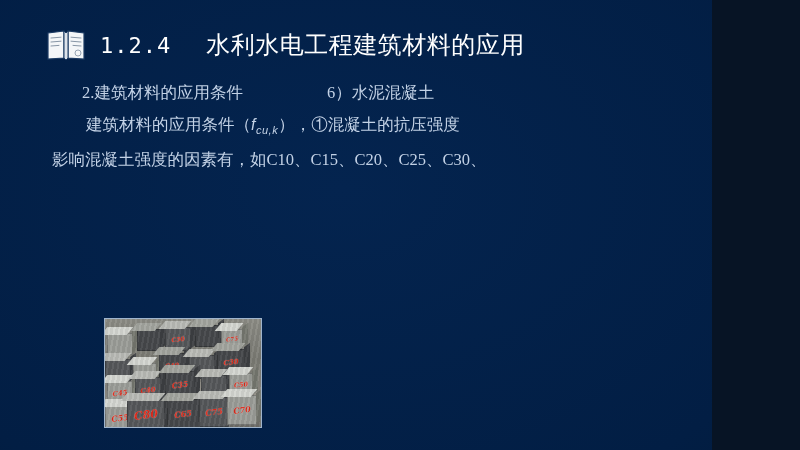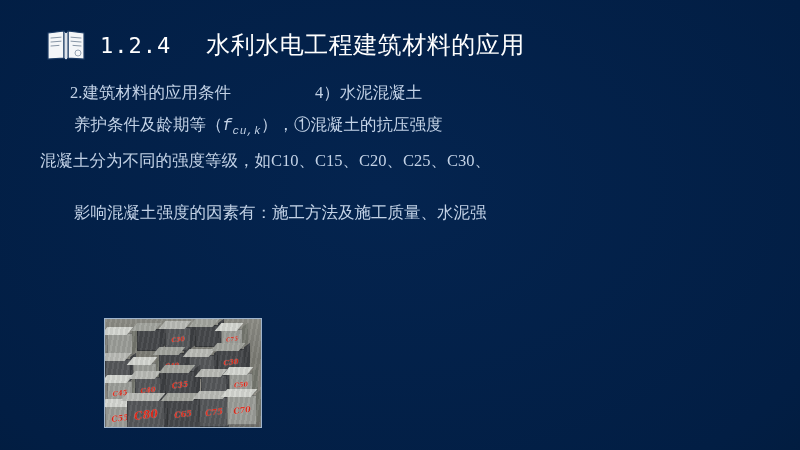--- a/index.html
+++ b/index.html
@@ -9,21 +9,21 @@
   }
   body {
     width: 800px;
     height: 450px;
     overflow: hidden;
     font-family: "Liberation Serif", "DejaVu Serif", serif;
   }
 
   #slide {
     position: relative;
-    width: 800px;
+    width: 712px;
     height: 450px;
     background: #021e44;
     background-image:
       radial-gradient(ellipse 900px 620px at 48% 42%, #04244f 0%, #021e44 55%, #01172f 100%);
     overflow: hidden;
   }
 
   
   #title-row {
     position: absolute;
@@ -53,21 +53,21 @@
   #title-num {
     font-family: "DejaVu Sans Mono", "Liberation Mono", monospace;
     font-size: 22px;
     letter-spacing: 1px;
   }
   #title-gap { display: inline-block; width: 22px; }
 
   
   #body {
     position: absolute;
-    left: 40px;
+    left: 52px;
     top: 78px;
     width: 530px;
     color: #c3d2e6;
     font-size: 16.5px;
     line-height: 30px;
     font-family: "Liberation Serif", "DejaVu Serif", serif;
   }
 
   .line { white-space: nowrap; }
 
@@ -76,21 +76,21 @@
   }
   .row-split .col-a { padding-left: 30px; }
   .row-split .col-b { padding-left: 84px; }
   .indent2 { padding-left: 34px; }
 
   .para { margin-top: 2px; }
 
   .para-gap { height: 20px; }
 
   .formula {
-    font-family: Liberation Mono, monospace;
+    font-family: Liberation Sans, sans-serif;
     font-style: italic;
     font-size: 16px;
     letter-spacing: 0.5px;
   }
   .formula sub {
     font-style: italic;
     font-size: 11px;
     letter-spacing: 0.5px;
   }
 
@@ -191,33 +191,32 @@
       <span id="title-num">1.2.4</span>
       <span id="title-gap"></span>
       <span>水利水电工程建筑材料的应用</span>
     </span>
   </div>
 
   <div id="body">
 
     <div class="row-split line">
       <span class="col-a">2.建筑材料的应用条件</span>
-      <span class="col-b">4）水泥混凝土</span>
+      <span class="col-b">6）水泥混凝土</span>
     </div>
 
 
     <div class="para">
-      <div class="line indent2"><span>养护条件及龄期等（</span><span class="formula"><span>f</span><sub>cu,k</sub></span><span>），①混凝土的抗压强度</span></div>
-      <div class="line">混凝土分为不同的强度等级，如C10、C15、C20、C25、C30、</div>
+      <div class="line indent2"><span>建筑材料的应用条件（</span><span class="formula"><span>f</span><sub>cu,k</sub></span><span>），①混凝土的抗压强度</span></div>
+      <div class="line">影响混凝土强度的因素有，如C10、C15、C20、C25、C30、</div>
     </div>
 
     <div class="para-gap"></div>
 
     <div class="para">
-      <div class="line indent2">影响混凝土强度的因素有：施工方法及施工质量、水泥强</div>
     </div>
 
   </div>
 
   <div id="photo-wrap">
     <div id="photo">
 
       <div class="cube pale" style="left:2px;  top:14px; width:26px; height:22px;">
           <span class="top"></span>
           <span class="side"></span>

